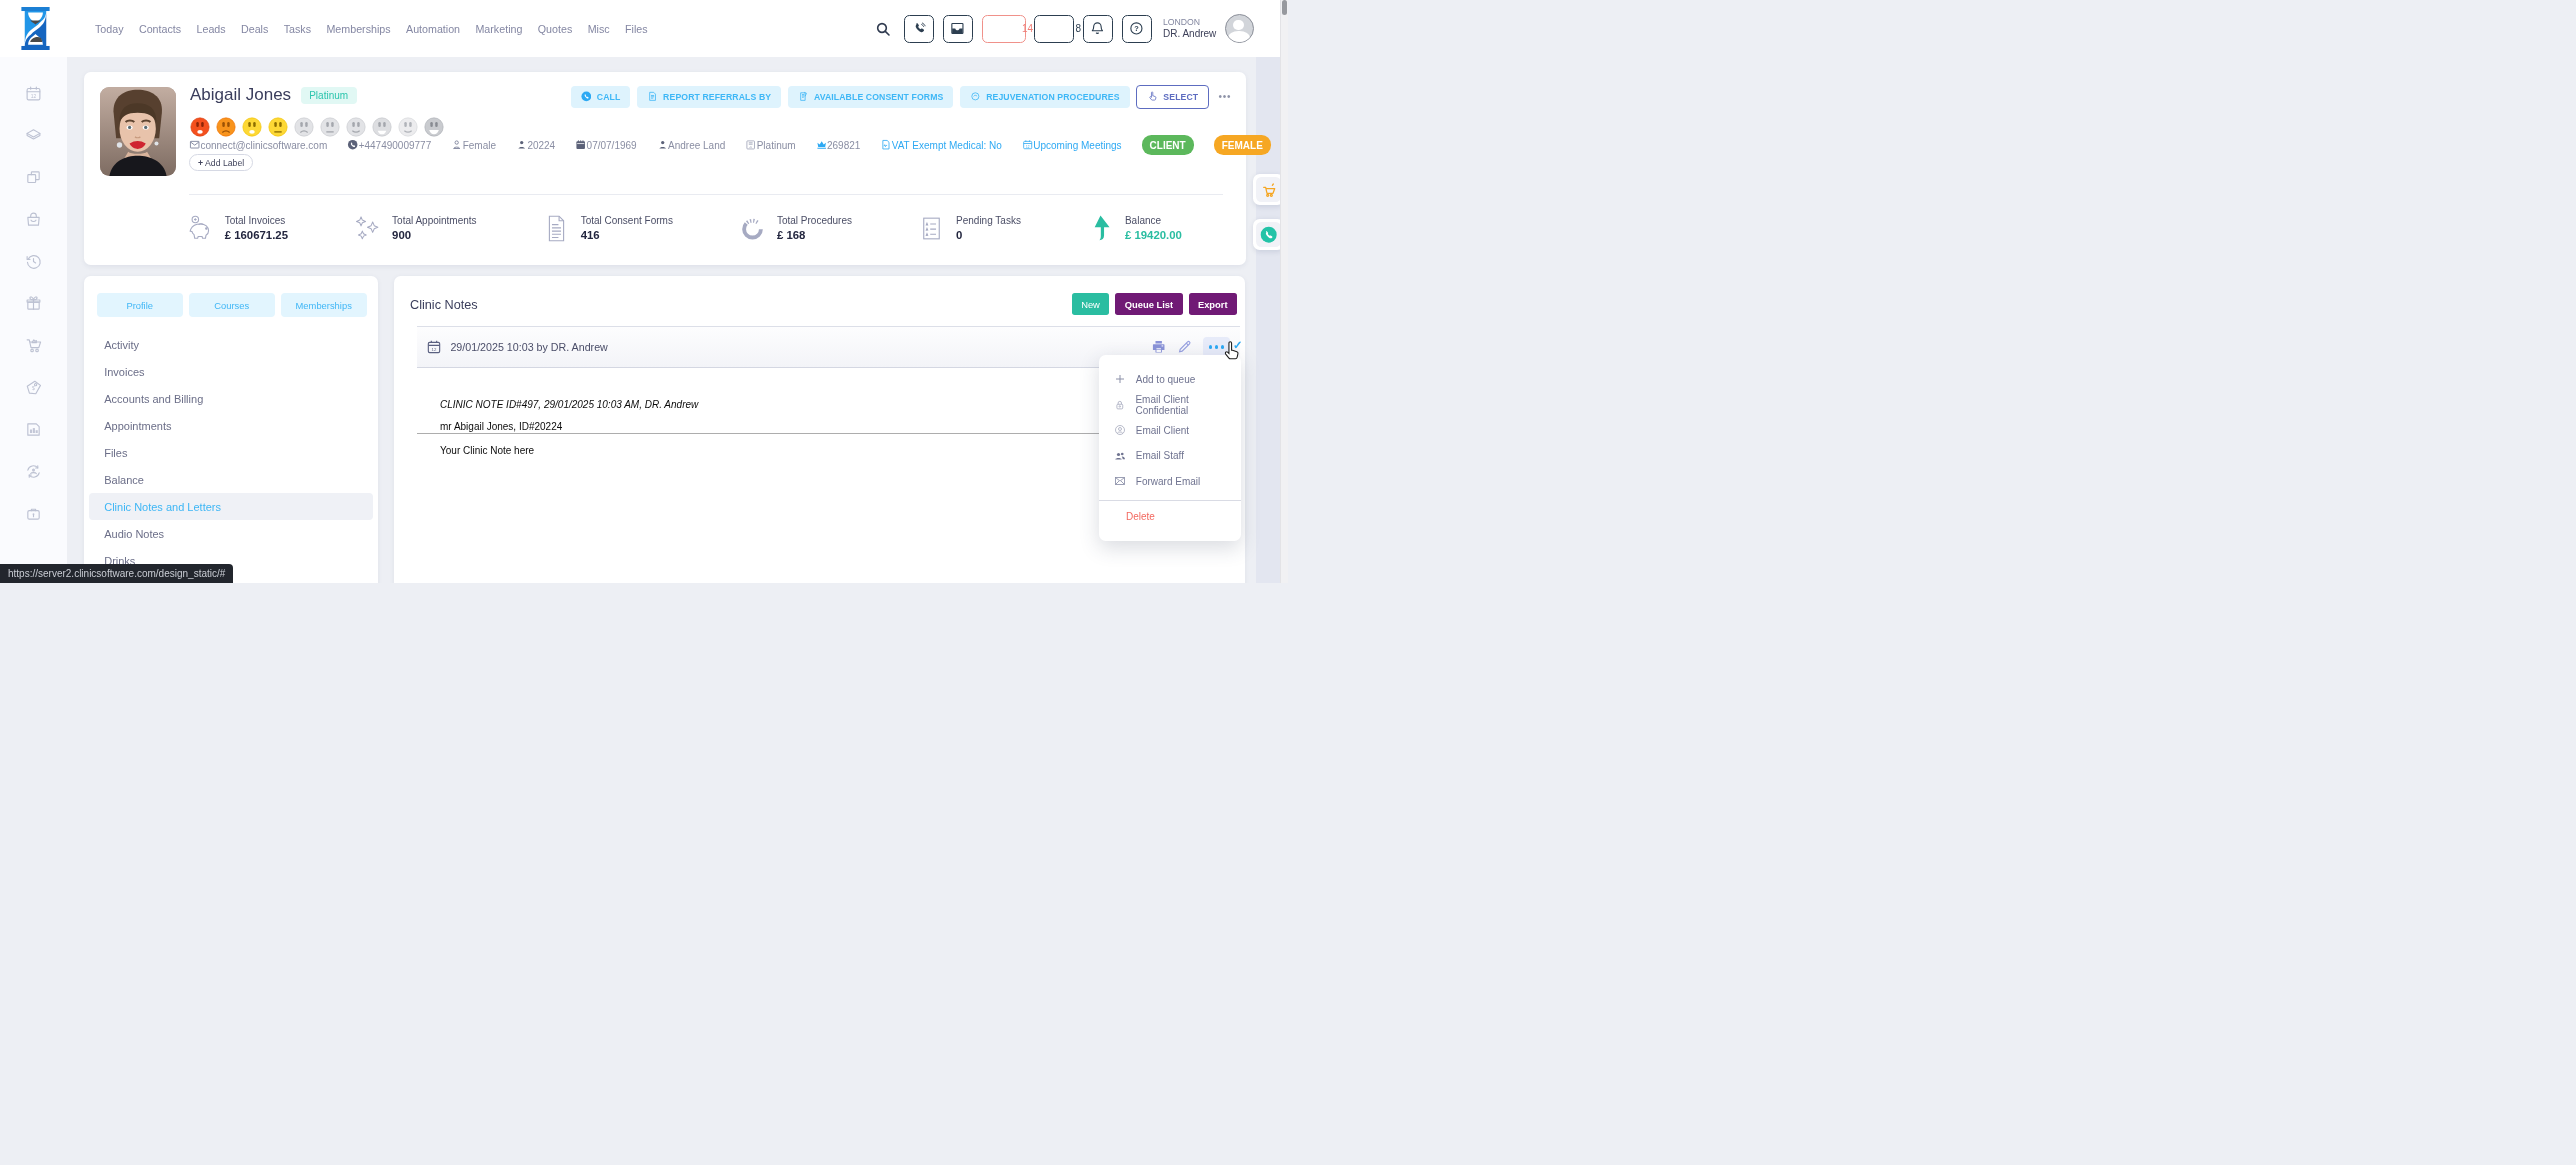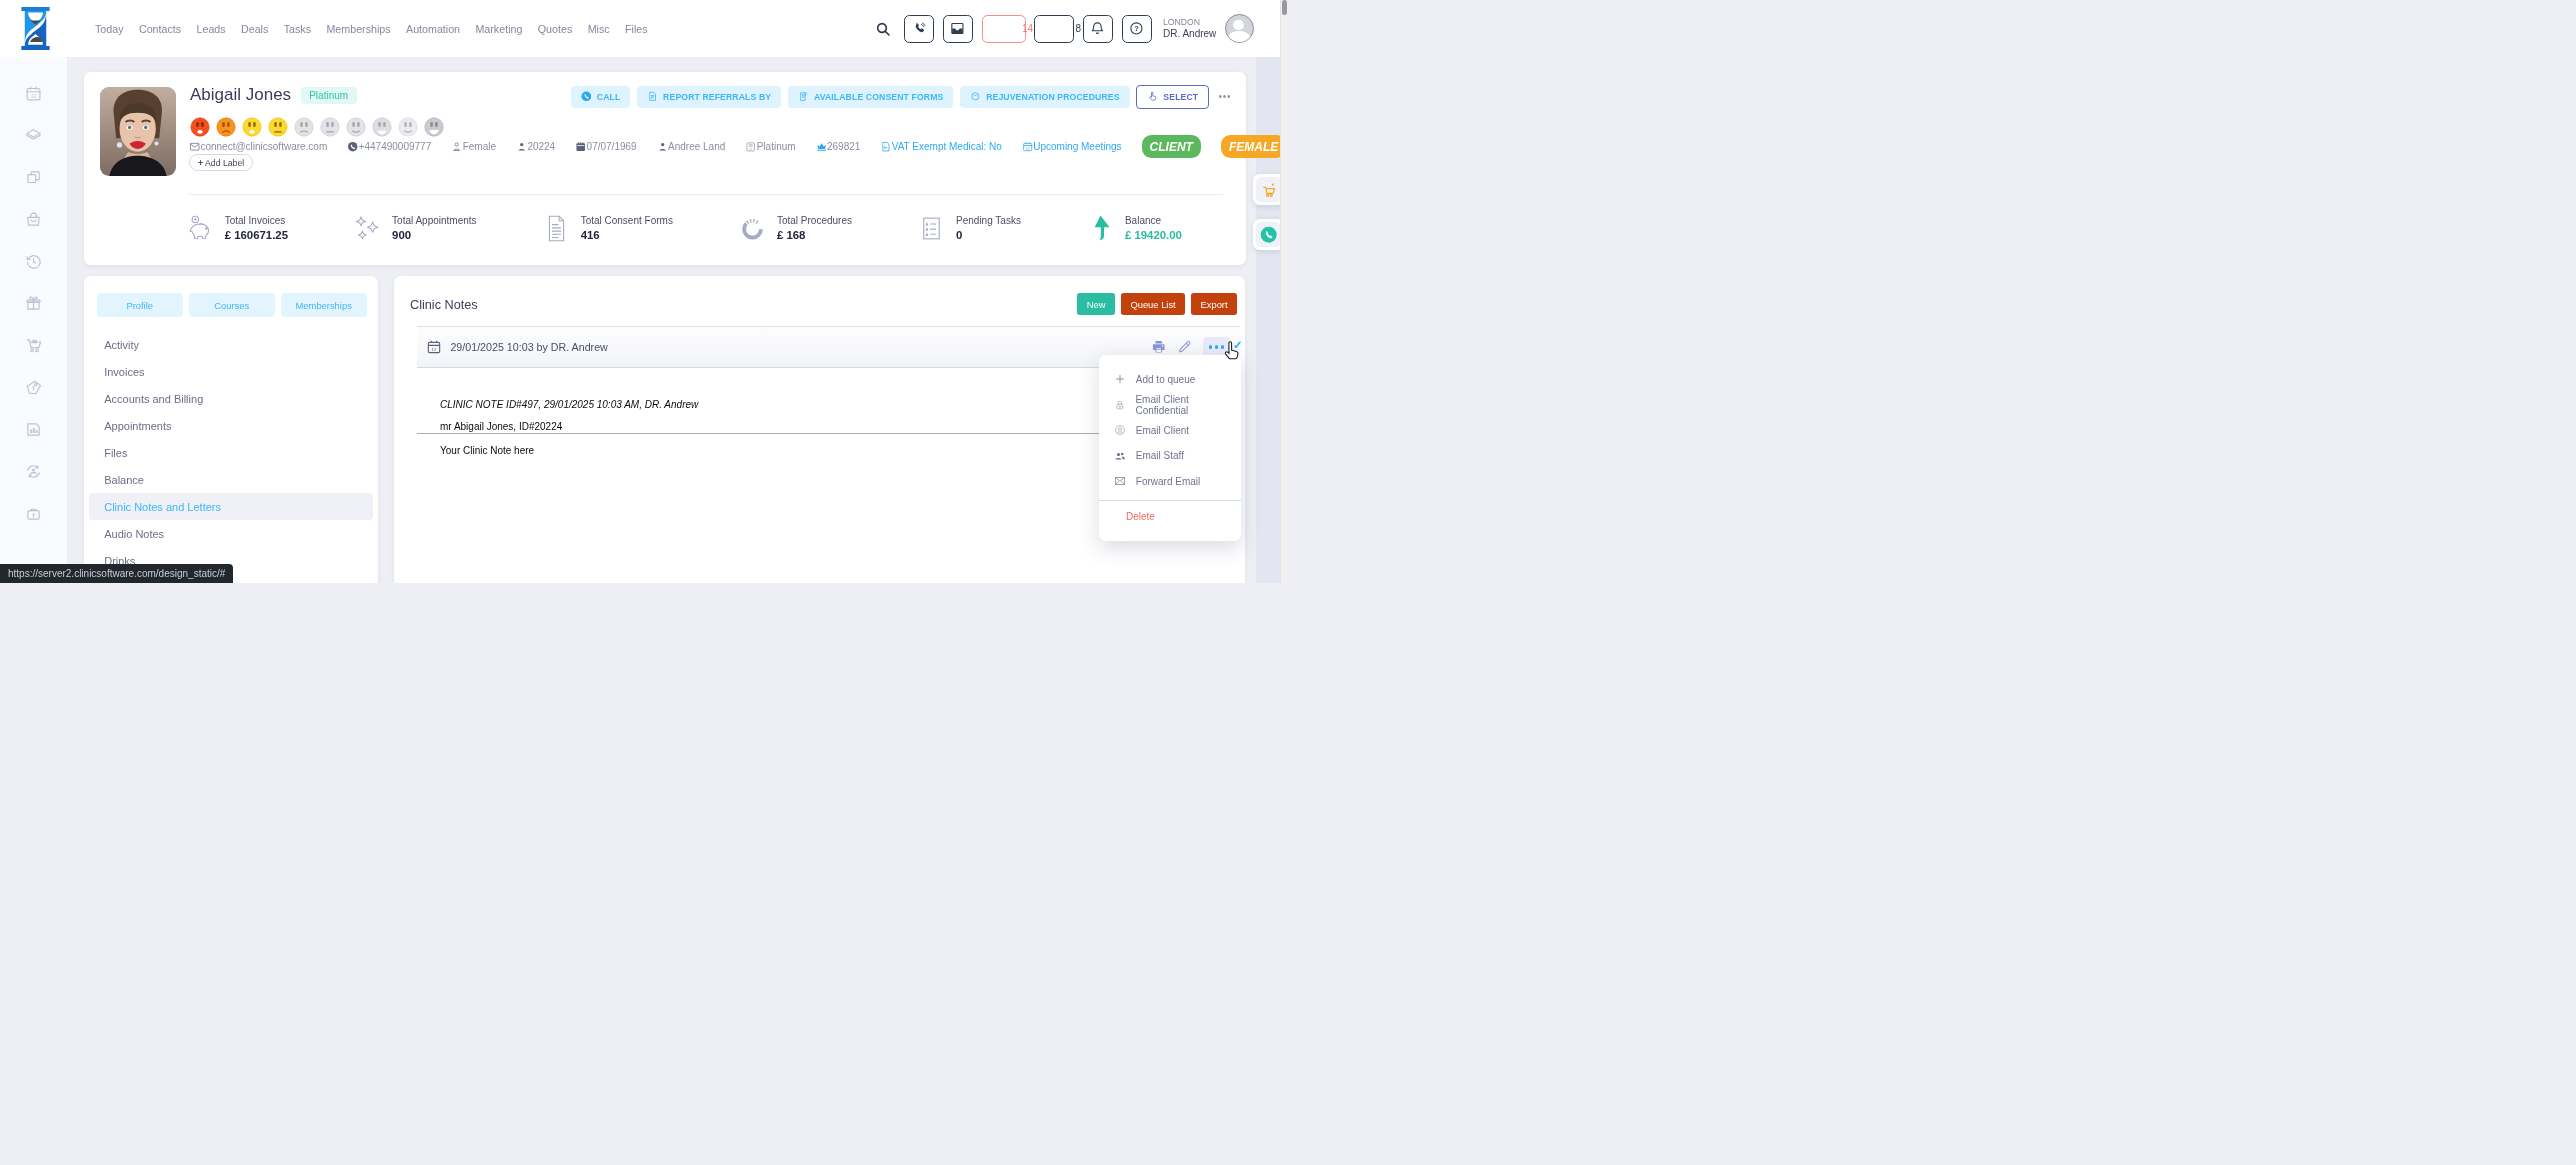--- a/index.html
+++ b/index.html
@@ -41,21 +41,21 @@
   .emojis svg{width:22px;height:22px;cursor:pointer;}
   .pactions{position:absolute;right:14.8px;top:12.7px;display:flex;gap:6.7px;align-items:center;}
   .pa-btn{height:22px;display:flex;align-items:center;gap:5.4px;background:#def3fd;color:#3eb7f6;font-size:8.7px;font-weight:bold;letter-spacing:0.1px;padding:0 10px;border-radius:4px;cursor:pointer;white-space:nowrap;}
   .pa-btn svg{width:10.7px;height:10.7px;}
   .pa-btn.select{background:#fff;border:1px solid #5d6cc0;color:#5d6cc0;}
   .pa-more{color:#8e93a8;font-size:10px;letter-spacing:0.7px;margin-left:2.7px;cursor:pointer;}
   .contact{position:absolute;left:105px;top:63px;right:16px;display:flex;align-items:center;gap:20px;color:#8a8ea3;font-size:10px;}
   .citem{display:flex;align-items:center;gap:0;white-space:nowrap;cursor:default;}
   .citem svg{width:11.4px;height:11.4px;}
   .citem.link{color:#2ea9f3;cursor:pointer;}
-  .badge{padding:4.7px 8px;border-radius:9.4px;color:#fff;font-size:12px;font-weight:bold;font-style:italic;}
+  .badge{padding:4.7px 8px;border-radius:9.4px;color:#fff;font-size:10px;font-weight:bold;}
   .badge.client{background:#5cb85c;margin-left:auto;}
   .badge.female{background:#f6a723;}
   .addlabel{position:absolute;left:105px;top:82px;border:0.7px solid #d6d9e4;border-radius:10px;padding:2.7px 8px;font-size:8.7px;color:#43465e;background:#fff;cursor:pointer;}
   .pdivider{position:absolute;left:105px;right:23px;top:122px;border-top:0.7px solid #e9ebf1;}
   .stats{position:absolute;left:101px;right:64px;top:131px;height:50px;display:flex;justify-content:space-between;align-items:center;}
   .stat{display:flex;align-items:center;gap:8.7px;}
   .stat svg{width:31px;height:31px;}
   .slabel{font-size:10px;color:#4b4e66;margin-bottom:2.7px;}
   .sval{font-size:11.4px;font-weight:bold;color:#23263f;}
   .sval.teal{color:#2abda1;}
@@ -67,21 +67,21 @@
   .plist{position:absolute;left:5.4px;right:5.4px;top:55px;}
   .pitem{height:27px;display:flex;align-items:center;padding-left:14.8px;font-size:11px;color:#6b6e88;cursor:pointer;border-radius:4px;}
   .pitem.active{background:#eff1f6;color:#3db6f5;}
 
   
   .main{left:394px;top:276px;width:851px;height:322px;z-index:2;}
   .mtitle{position:absolute;left:16px;top:22px;font-size:12.7px;color:#3b3e5c;font-weight:500;}
   .mbtns{position:absolute;right:8px;top:17.4px;display:flex;gap:6px;}
   .mbtn{height:21.5px;border-radius:2.7px;color:#fff;font-size:9.4px;display:flex;align-items:center;justify-content:center;padding:0 9.4px;cursor:pointer;white-space:nowrap;}
   .mbtn.new{background:#2abda1;}
-  .mbtn.dark{background:#c2410c;}
+  .mbtn.dark{background:#701a75;font-weight:bold;}
   .note-band{position:absolute;left:23px;right:5.4px;top:50px;height:42px;background:linear-gradient(180deg,#fdfdfe,#f3f4f8);border-top:0.7px solid #dcdfe8;border-bottom:0.7px solid #d4d7e2;display:flex;align-items:center;padding:0 9.4px;gap:8px;box-sizing:border-box;}
   .nb-cal{width:16px;height:16px;}
   .nb-text{font-size:10.7px;color:#4b4e69;}
   .nb-icons{margin-left:auto;display:flex;align-items:center;gap:10.7px;}
   .nb-icons svg{width:15.4px;height:15.4px;cursor:pointer;}
   .dots-btn{width:27px;height:20px;background:#e7ebf9;border-radius:4px;display:flex;align-items:center;justify-content:center;gap:2.7px;cursor:pointer;}
   .dot{width:3.4px;height:3.4px;border-radius:50%;background:#2da9f3;}
   .nline{position:absolute;left:46px;font-size:10px;color:#0b0b0b;}
   .nl1{top:123px;font-style:italic;} .nl2{top:145px;} .nl3{top:169px;}
   .ndiv{position:absolute;left:23px;right:5.4px;top:157px;border-top:1.3px solid #adadad;}

